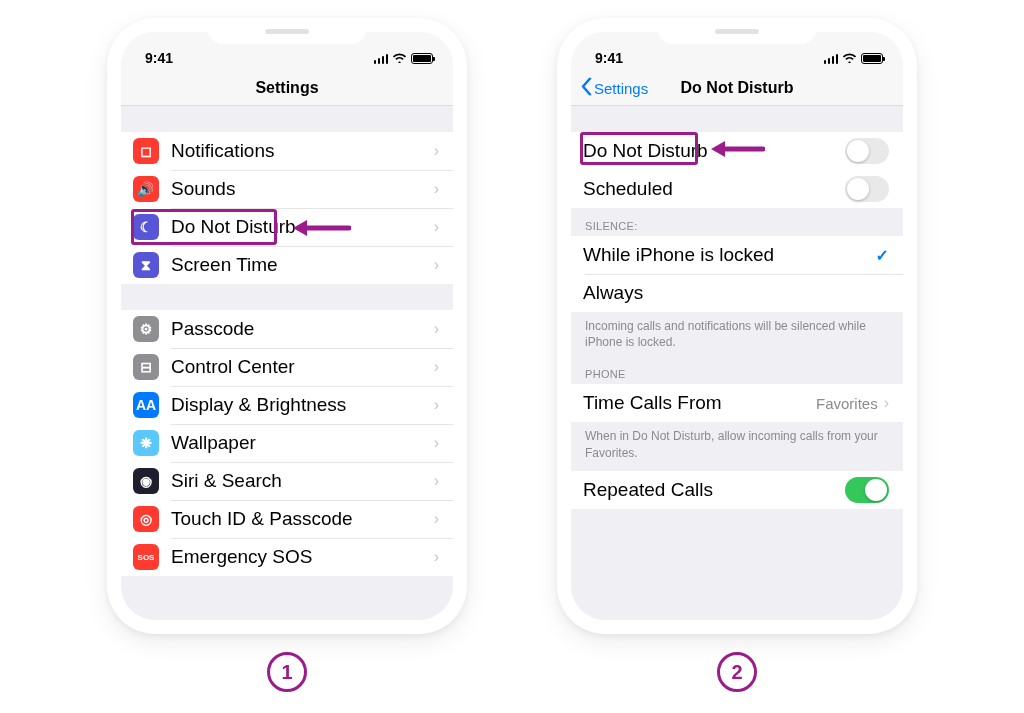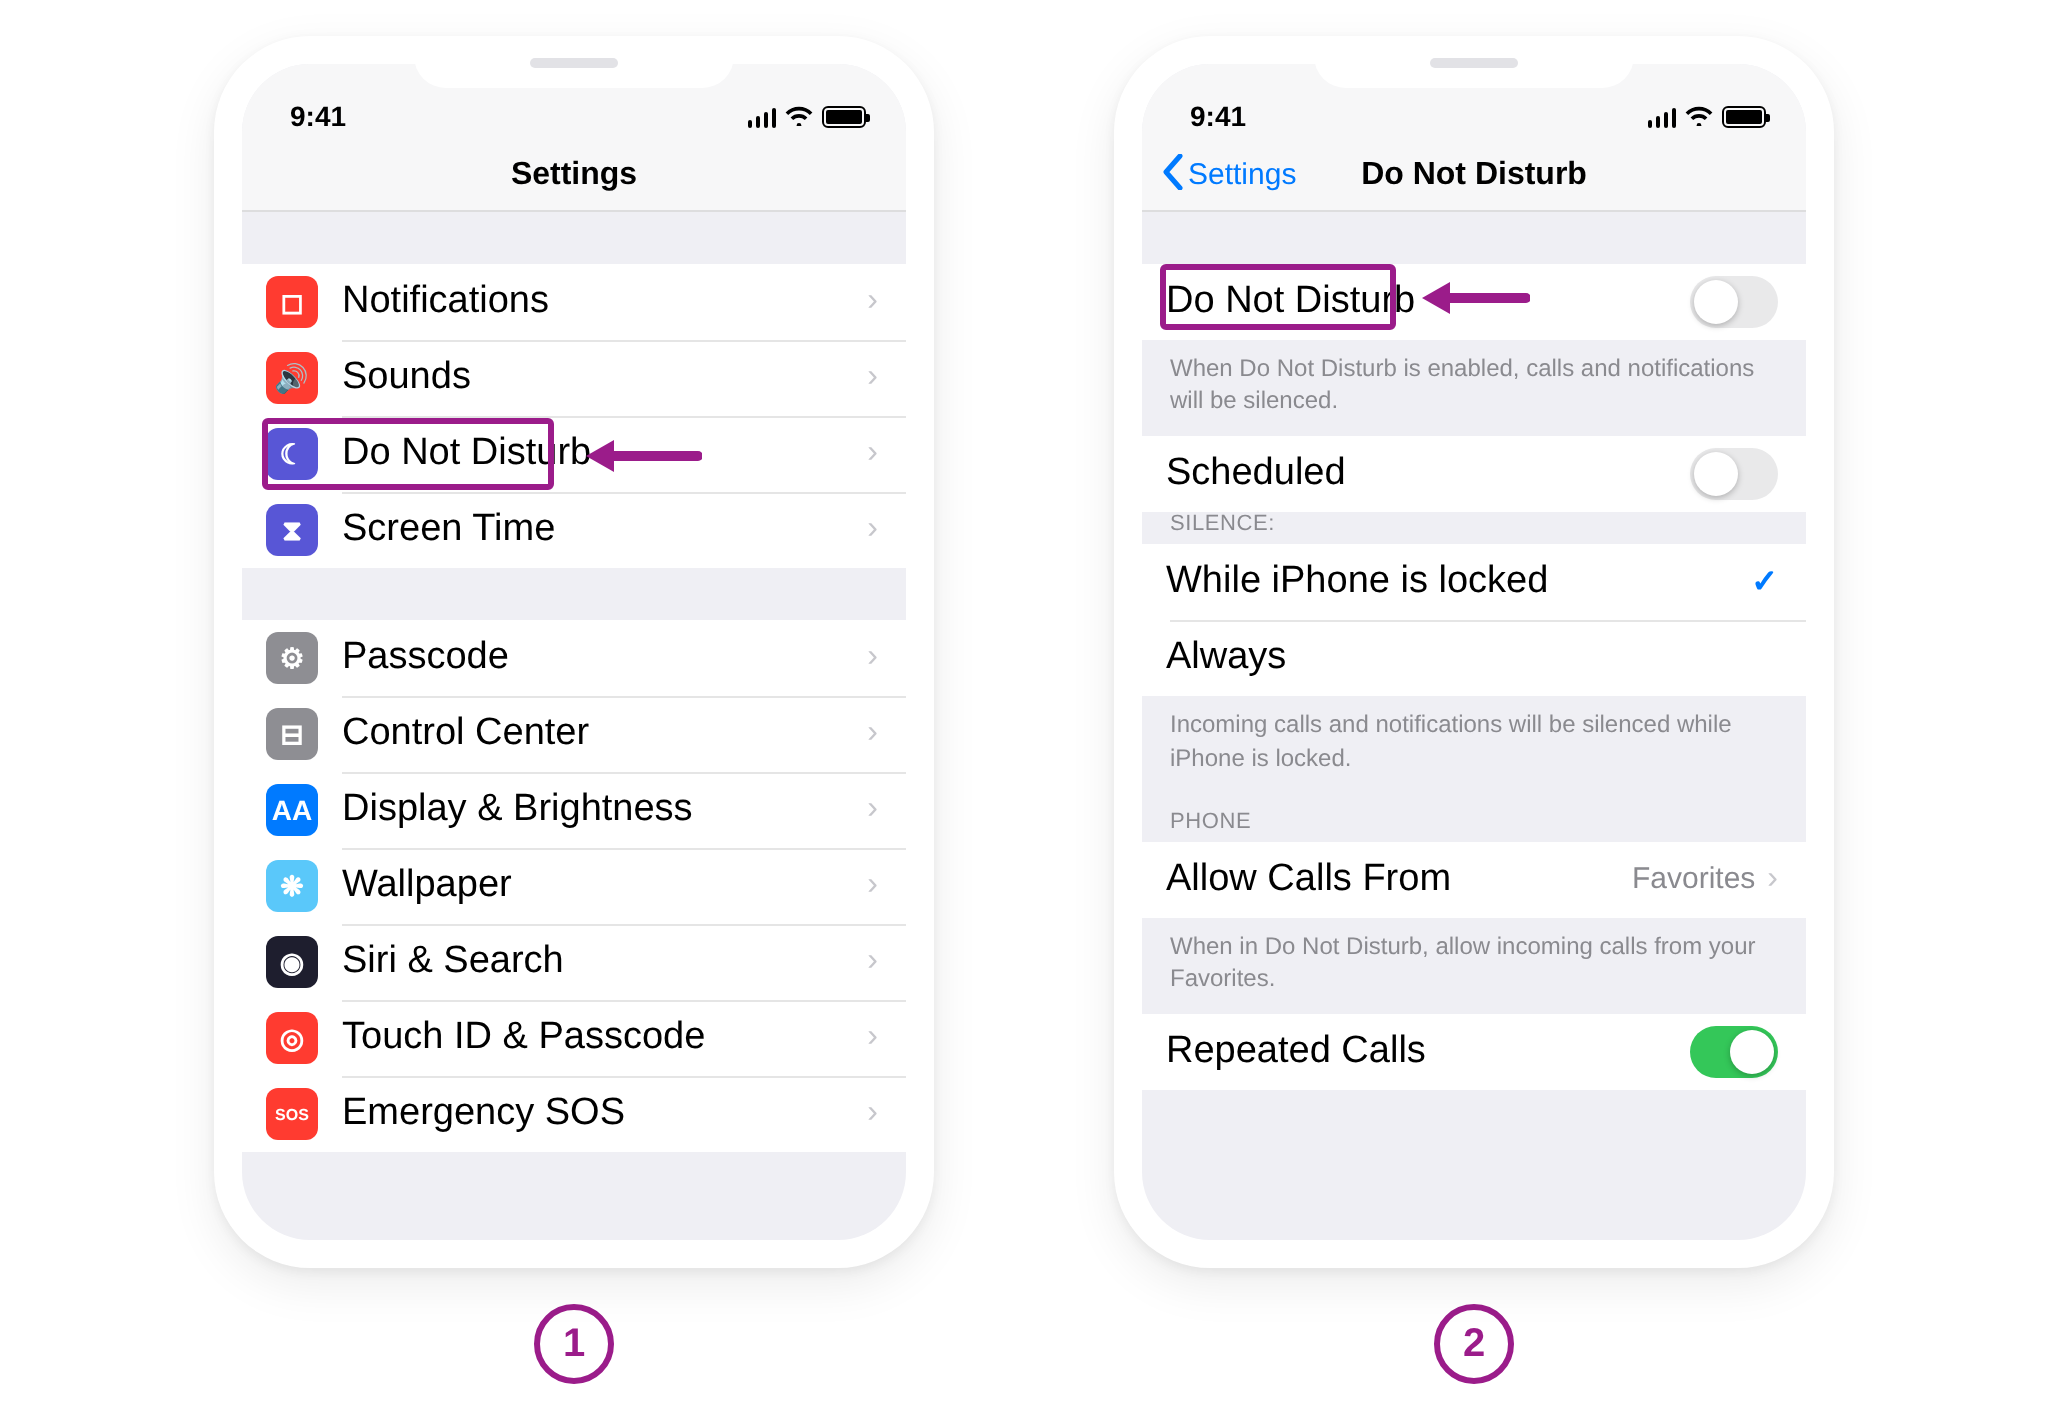--- a/index.html
+++ b/index.html
@@ -110,21 +110,21 @@
     position:absolute; top:2px; left:2px; width:22px; height:22px;
     background:#fff; border-radius:50%; box-shadow:0 1px 3px rgba(0,0,0,0.25);
   }
   .toggle.on { background:#34c759; }
   .toggle.on .knob { left:auto; right:2px; }
   .footer-text {
     font-size:12px; color:#8a8a8f; padding:6px 14px 10px 14px; line-height:1.35;
     background:#efeff4;
   }
   .header-text {
-    font-size:11px; color:#8a8a8f; padding:0 14px 4px 14px;
+    font-size:11px; color:#8a8a8f; padding:12px 14px 4px 14px;
     background:#efeff4; text-transform:uppercase; letter-spacing:0.3px;
   }
   .step-badge {
     width:40px; height:40px; border:3px solid #9b1c8a; border-radius:50%;
     display:flex; align-items:center; justify-content:center;
     color:#9b1c8a; font-weight:700; font-size:20px; margin:18px auto 0 auto;
   }
   .callout {
     position:absolute; border:3px solid #9b1c8a; border-radius:3px;
     pointer-events:none; z-index:20;
@@ -285,21 +285,20 @@
       <div class="content">
         <div class="gap"></div>
         <div class="group">
           <div class="row noicon">
             <span class="label">Do Not Disturb</span>
             <div class="toggle">
                   <div class="knob"></div>
                 </div>
           </div>
         </div>
-        <div class="footer-text">When Do Not Disturb is enabled, calls and notifications will be silenced.</div>
 
         <div class="group">
           <div class="row noicon">
             <span class="label">Scheduled</span>
             <div class="toggle">
                   <div class="knob"></div>
                 </div>
           </div>
         </div>
 
@@ -311,21 +310,21 @@
           </div>
           <div class="row noicon">
             <span class="label">Always</span>
           </div>
         </div>
         <div class="footer-text">Incoming calls and notifications will be silenced while iPhone is locked.</div>
 
         <div class="header-text" style="padding-top:8px">PHONE</div>
         <div class="group">
           <div class="row noicon">
-            <span class="label">Allow Calls From</span>
+            <span class="label">Time Calls From</span>
             <span class="detail">Favorites</span>
             <span class="chev">›</span>
           </div>
         </div>
         <div class="footer-text">When in Do Not Disturb, allow incoming calls from your Favorites.</div>
 
         <div class="group">
           <div class="row noicon">
             <span class="label">Repeated Calls</span>
             <div class="toggle on">

